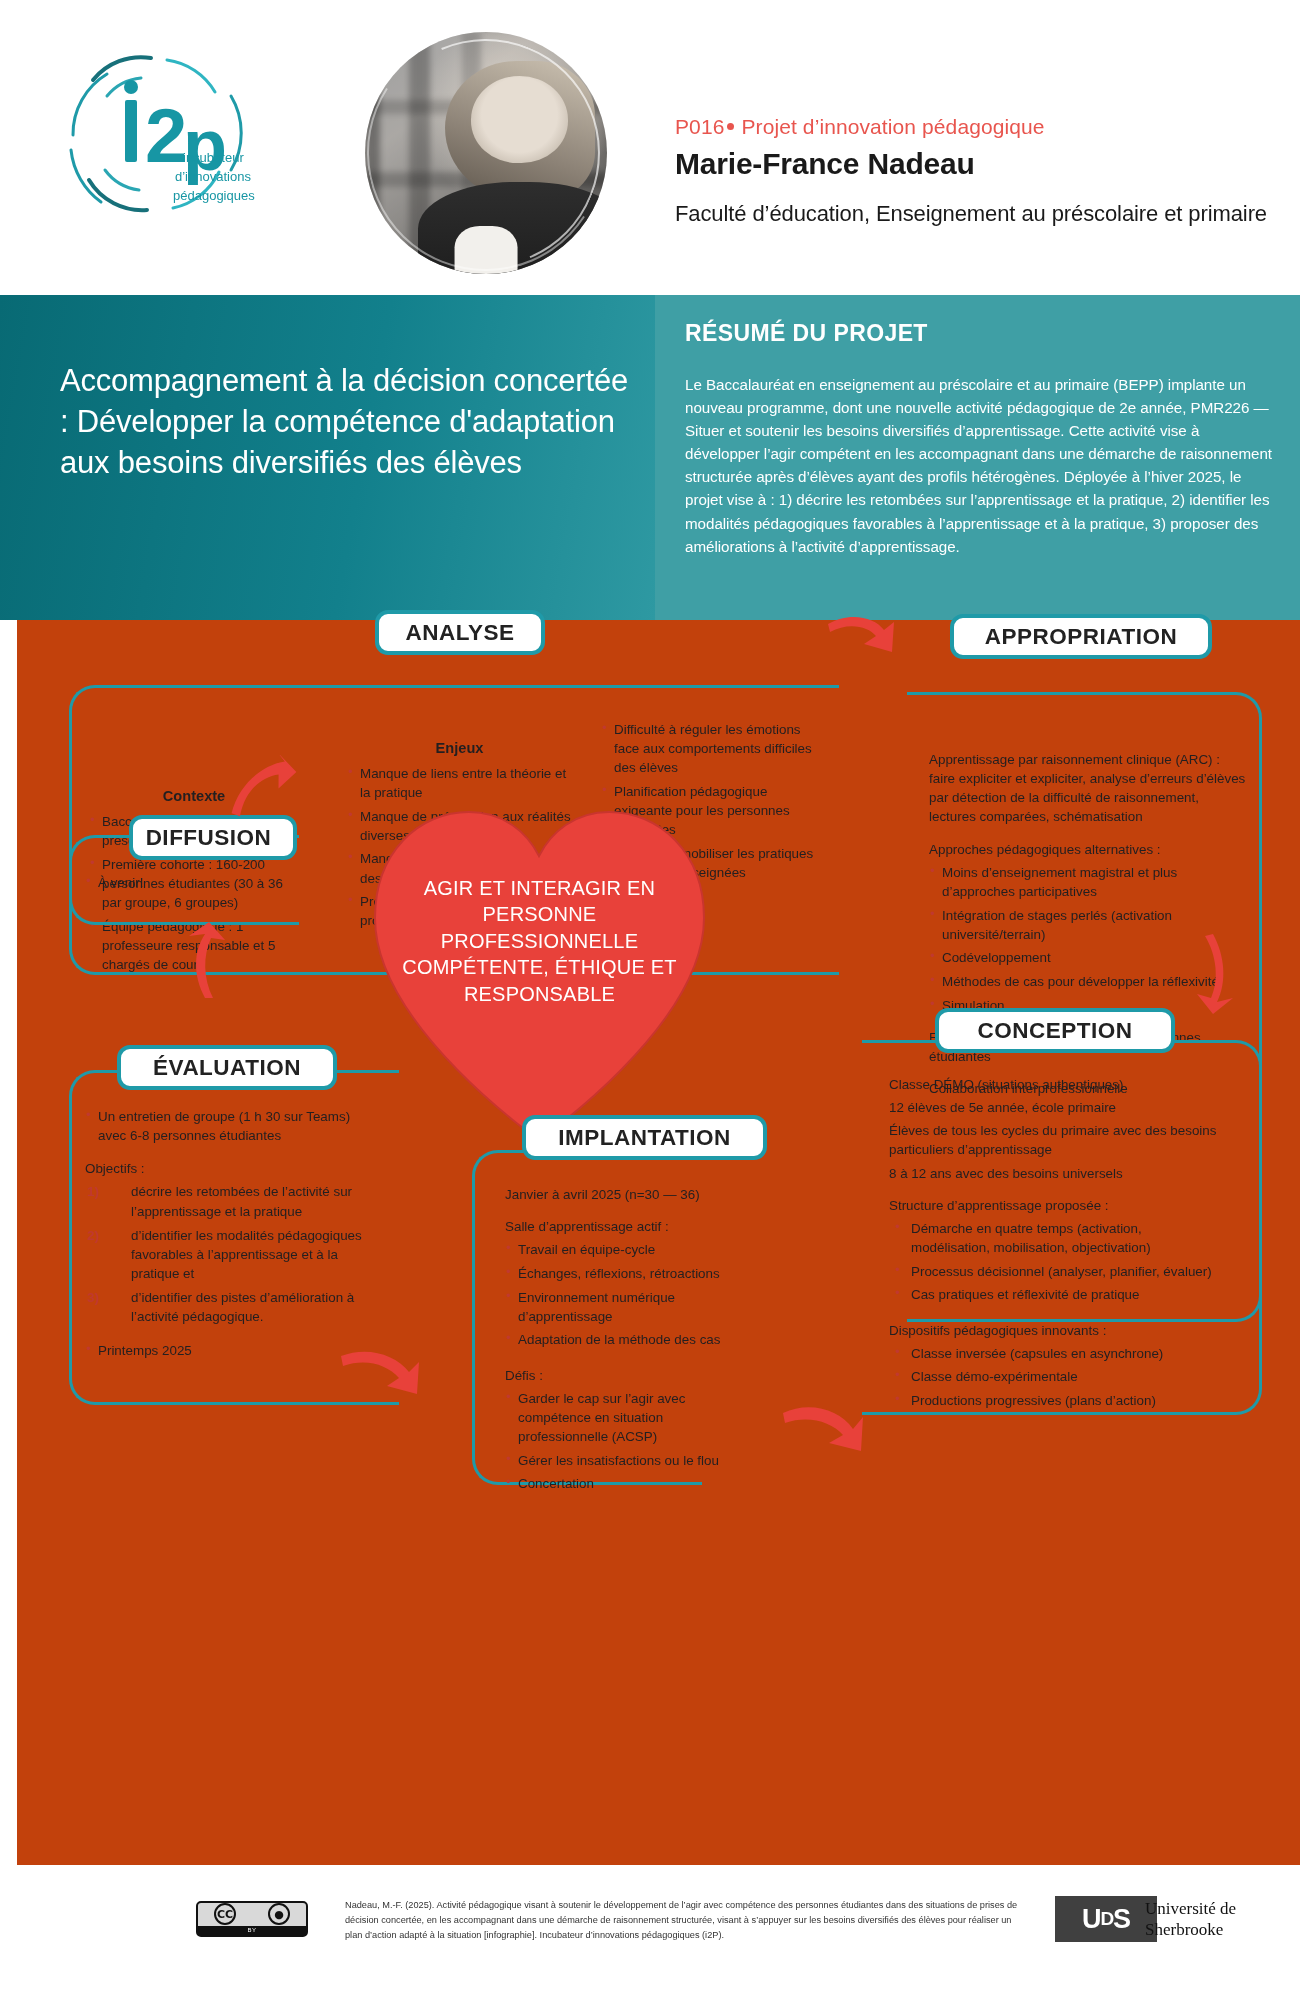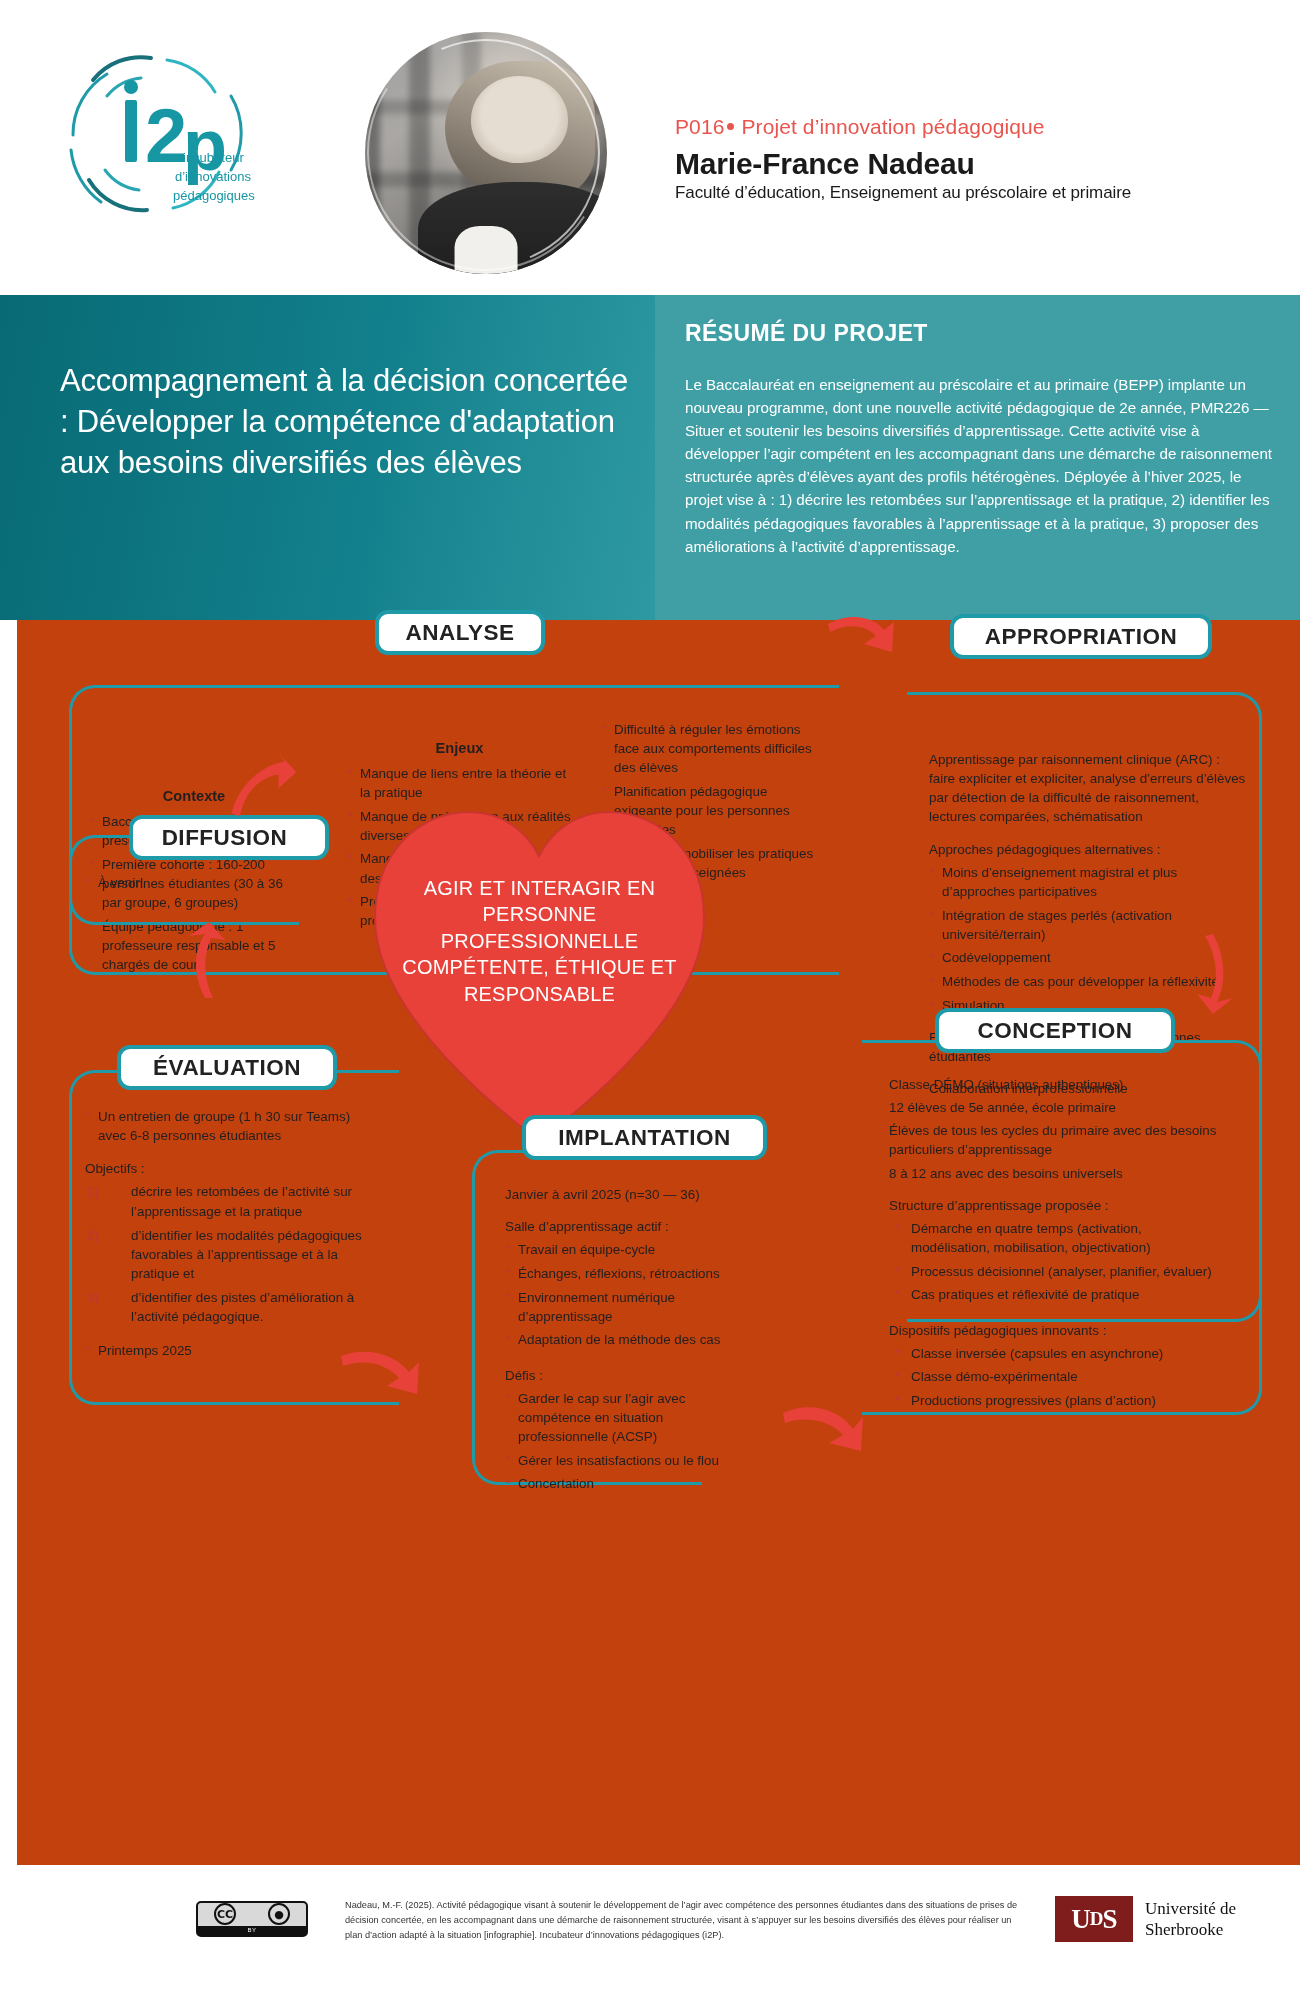--- a/index.html
+++ b/index.html
@@ -50,21 +50,21 @@
     transform: rotate(22deg); }
   .photo .ring2 { position:absolute; inset:1%; border-radius:50%;
     border: 2px solid rgba(255,255,255,.45); border-right-color: transparent; border-top-color: transparent;
     transform: rotate(-12deg); }
 
   .head-txt { position: absolute; left: 675px; top: 115px; width: 600px; }
   .proj-line { font-size: 21px; color: #e8554e; letter-spacing: .1px; white-space: nowrap; }
   .proj-line .dot { display:inline-block; width:7px; height:7px; border-radius:50%;
     background:#e8554e; margin:0 7px 3px 3px; vertical-align: middle; }
   .pres-name { font-size: 30px; font-weight: 700; color:#1a1a1a; margin-top: 8px; letter-spacing:-.2px; }
-  .pres-fac { font-size: 17px; color:#1a1a1a; margin-top: 2px; letter-spacing:-.1px; }
+  .pres-fac { font-size: 22px; color:#1a1a1a; margin-top: 20px; letter-spacing:-.1px; }
 
   
   .band { position:absolute; left:0; top:295px; width:1300px; height:325px; }
   .band-left { position:absolute; left:0; top:0; width:655px; height:325px;
     background: linear-gradient(100deg,#086a74 0%, #12808c 55%, #2e99a2 100%); }
   .band-right { position:absolute; left:655px; top:0; width:645px; height:325px;
     background: #3f9fa5; }
   .band-title { position:absolute; left:60px; top:65px; width:575px;
     color:#fff; font-size: 31px; line-height: 1.33; font-weight: 400; letter-spacing:-.2px; }
   .sum-h { position:absolute; left:685px; top:25px; color:#fff; font-size: 23px;
@@ -116,23 +116,23 @@
     border:2px solid #111; border-radius:5px; }
   .cc .glyphs { position:absolute; inset:0; display:flex; align-items:flex-start; justify-content:space-around; }
   .cc .circ { width:22px; height:22px; border:2px solid #111; border-radius:50%;
     display:flex; align-items:center; justify-content:center; font-size:11px; font-weight:700; color:#111;
     font-family:"DejaVu Sans", sans-serif; }
   .cc .bybar { position:absolute; left:0; bottom:0; width:100%; height:9px; background:#111; color:#fff;
     font-size:6px; text-align:center; letter-spacing:.5px; line-height:9px; }
   .cite { position:absolute; left:345px; top:1898px; width:680px; font-size:9.2px; line-height:1.62;
     color:#333; }
   .uds { position:absolute; left:1055px; top:1896px; width:220px; height:48px; }
-  .uds .mark { position:absolute; left:0; top:0; width:78px; height:46px; background:#7f1d1d;
+  .uds .mark { position:absolute; left:0; top:0; width:102px; height:46px; background:#404040;
     color:#fff; font-size:27px; font-weight:700; display:flex; align-items:center; justify-content:center;
-    font-family:Liberation Serif, serif; letter-spacing:-1px; }
+    font-family:Liberation Sans, sans-serif; letter-spacing:-1px; }
   .uds .mark span.small { font-size:19px; }
   .uds .name { position:absolute; left:90px; top:2px; font-family:"Liberation Serif", serif;
     font-size:17px; line-height:1.24; color:#111; }
 </style>
 </head>
 <body>
 
 <div class="poster">
 
   <div class="header">
@@ -240,21 +240,21 @@
         <li>Intégration de stages perlés (activation université/terrain)</li>
         <li>Codéveloppement</li>
         <li>Méthodes de cas pour développer la réflexivité</li>
         <li>Simulation</li>
       </ul>
       <p>Espace d’expérimentation pour les personnes étudiantes</p>
       <p>Collaboration interprofessionnelle</p>
     </div>
 
     <div class="brk left" style="left:52px; top:215px; width:230px; height:90px;"></div>
-    <div class="tag" style="left:112px; top:195px; width:200px;padding-left:9px;">
+    <div class="tag" style="left:112px; top:195px; width:168px;padding-left:9px;">
       <span>DIFFUSION</span>
     </div>
     <div class="blk" style="left:68px; top:253px; width:200px;">
       <ul class="b">
         <li>À venir!</li>
       </ul>
     </div>
 
     <div class="heart">
       <svg viewBox="0 0 365 355" xmlns="http://www.w3.org/2000/svg">

